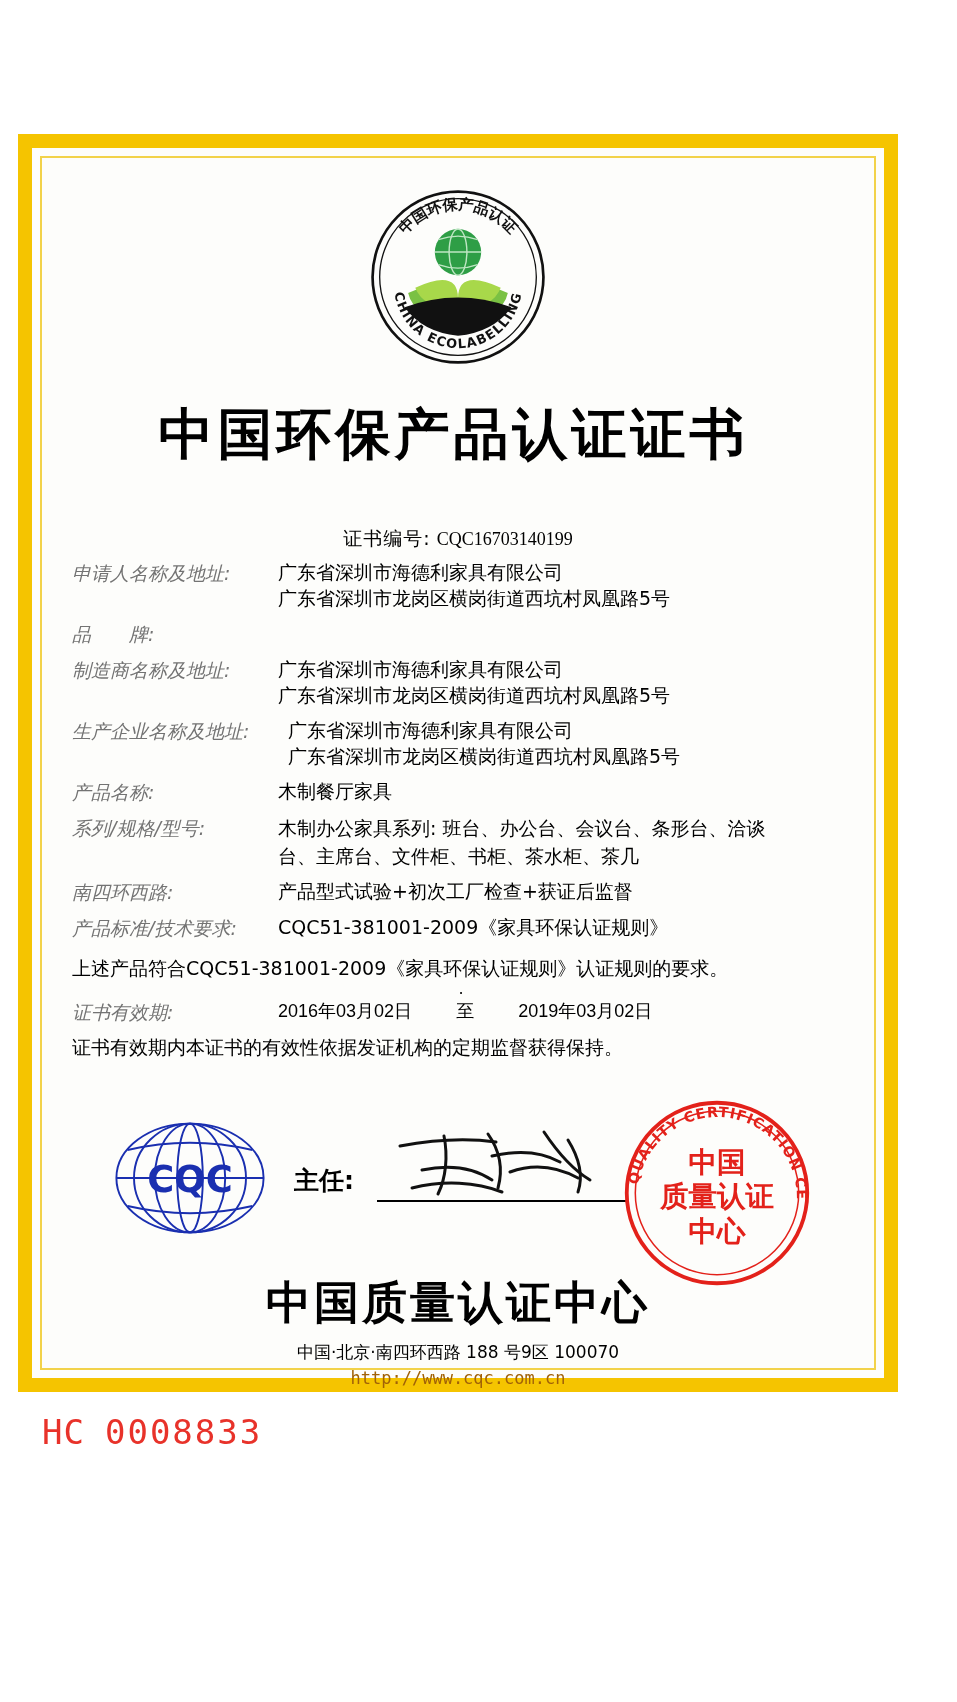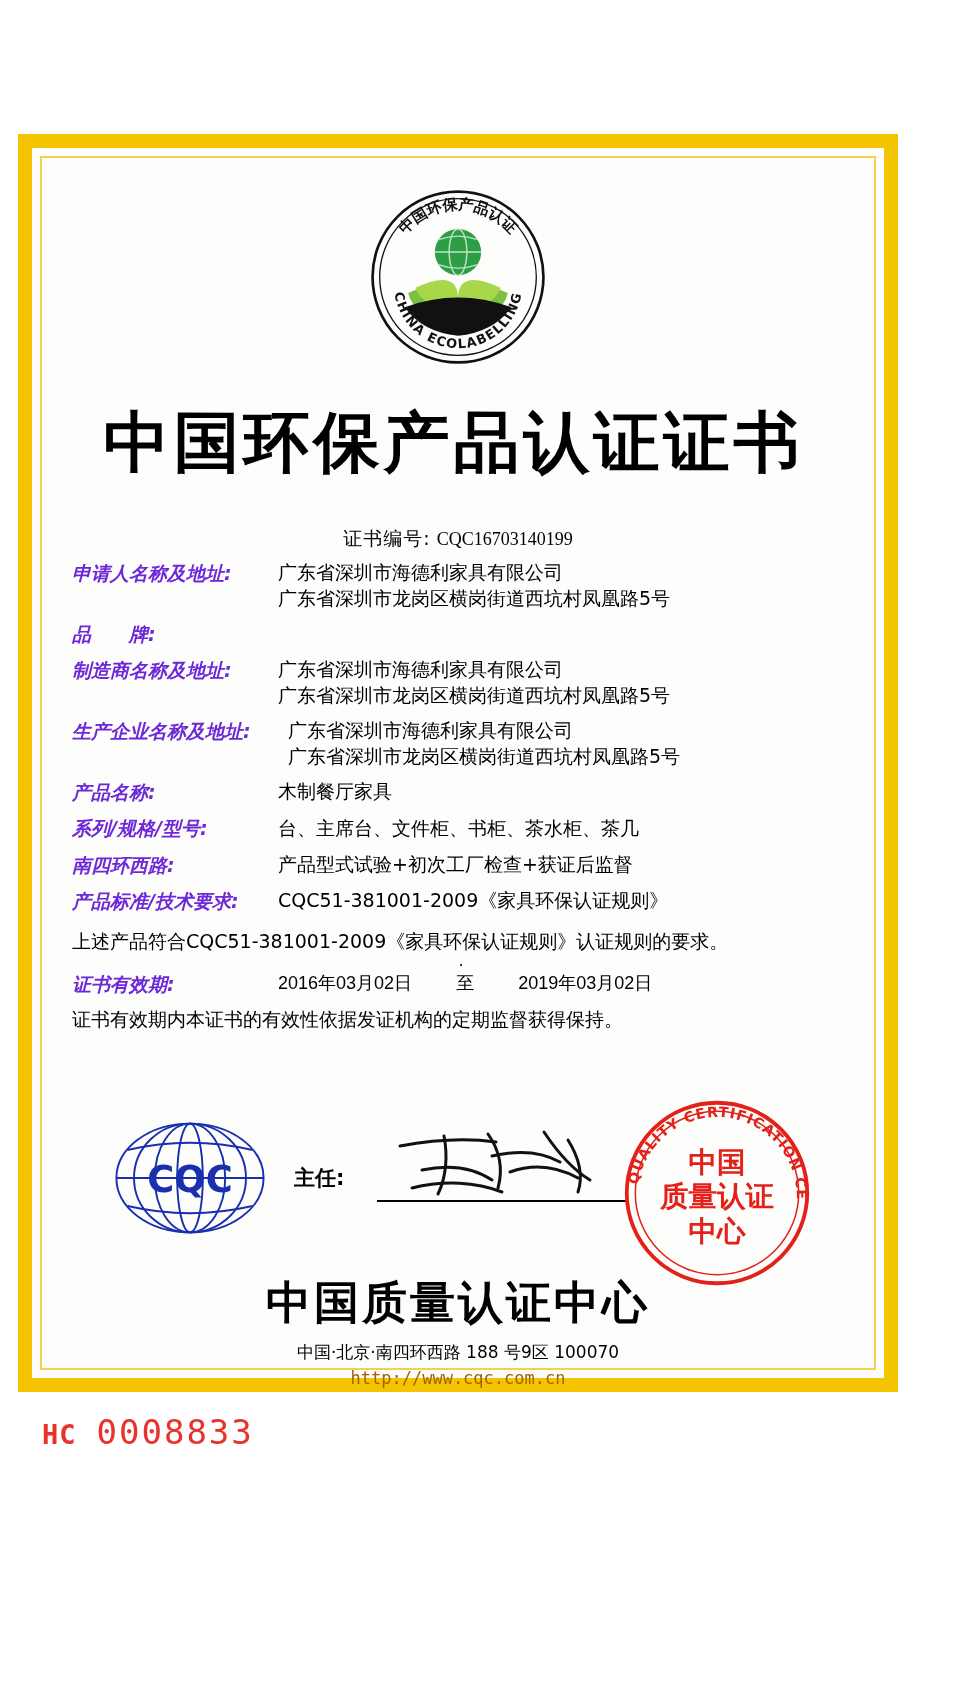--- a/index.html
+++ b/index.html
@@ -54,21 +54,21 @@
 
   
   .cert-title {
     position: absolute;
     left: 0;
     right: 9px;
     top: 250px;
     text-align: center;
     font-family: "DejaVu Sans", sans-serif;
     font-weight: bold;
-    font-size: 66px;
+    font-size: 55px;
     letter-spacing: 4px;
     color: #000;
   }
 
   
   .cert-no {
     position: absolute;
     left: 0;
     right: 0;
     top: 378px;
@@ -90,23 +90,23 @@
   }
   .row {
     display: flex;
     align-items: flex-start;
     margin-bottom: 9px;
   }
   .row .lbl {
     flex: 0 0 auto;
     font-size: 19px;
     font-style: italic;
-    font-weight: 700;
+    font-weight: 400;
     white-space: nowrap;
-    color: #6d28d9;
+    color: #737373;
     padding-top: 1px;
   }
   .row .val {
     flex: 1 1 auto;
     font-size: 19px;
     color: #000;
     padding-left: 10px;
   }
   .row .val .line2 { display: block; }
 
@@ -153,21 +153,21 @@
     left: 78px;
     top: 10px;
     width: 160px;
     height: 120px;
   }
   .director {
     position: absolute;
     left: 262px;
     top: 56px;
     font-family: "DejaVu Sans", sans-serif;
-    font-size: 21px;
+    font-size: 25px;
     font-weight: bold;
     color: #000;
   }
   .sign-line {
     position: absolute;
     left: 345px;
     top: 92px;
     width: 250px;
     border-bottom: 2px solid #000;
   }
@@ -217,21 +217,21 @@
   
   .serial {
     position: absolute;
     left: 42px;
     top: 1412px;
     color: #e8322a;
     font-family: "DejaVu Sans Mono", monospace;
     display: flex;
     align-items: baseline;
   }
-  .serial .pfx { font-size: 27px; letter-spacing: 1px; font-weight: bold; }
+  .serial .pfx { font-size: 34px; letter-spacing: 1px; }
   .serial .num { font-size: 34px; margin-left: 20px; letter-spacing: 2px; }
 </style>
 </head>
 <body>
 
 <div class="cert-frame">
   <div class="cert-inner"></div>
 
   <div class="logo-wrap">
     <div class="eco-logo">
@@ -301,20 +301,21 @@
     </div>
 
     <div class="row">
       <div class="lbl lbl-w1">产品名称:</div>
       <div class="val val-ind">木制餐厅家具</div>
     </div>
 
     <div class="row">
       <div class="lbl lbl-w1">系列/规格/型号:</div>
       <div class="val val-sm val-ind2">
+        <span>木制办公家具系列: 班台、办公台、会议台、条形台、洽谈</span>
         <span class="line2">台、主席台、文件柜、书柜、茶水柜、茶几</span>
       </div>
     </div>
 
     <div class="row">
       <div class="lbl lbl-w1">南四环西路:</div>
       <div class="val val-ind">产品型式试验+初次工厂检查+获证后监督</div>
     </div>
 
     <div class="row">

